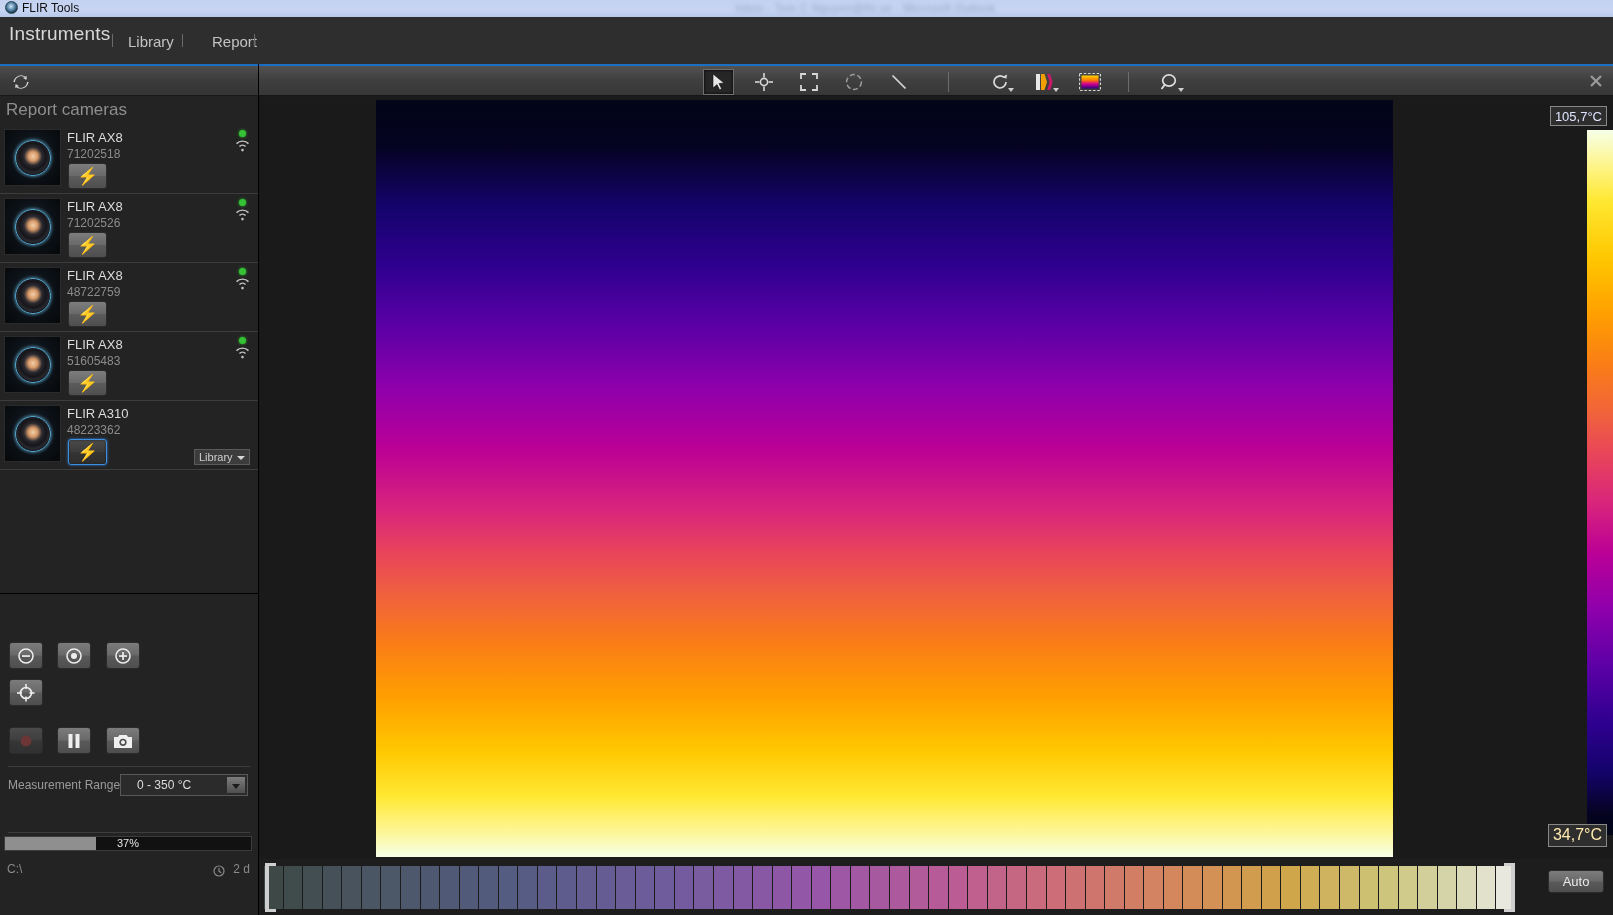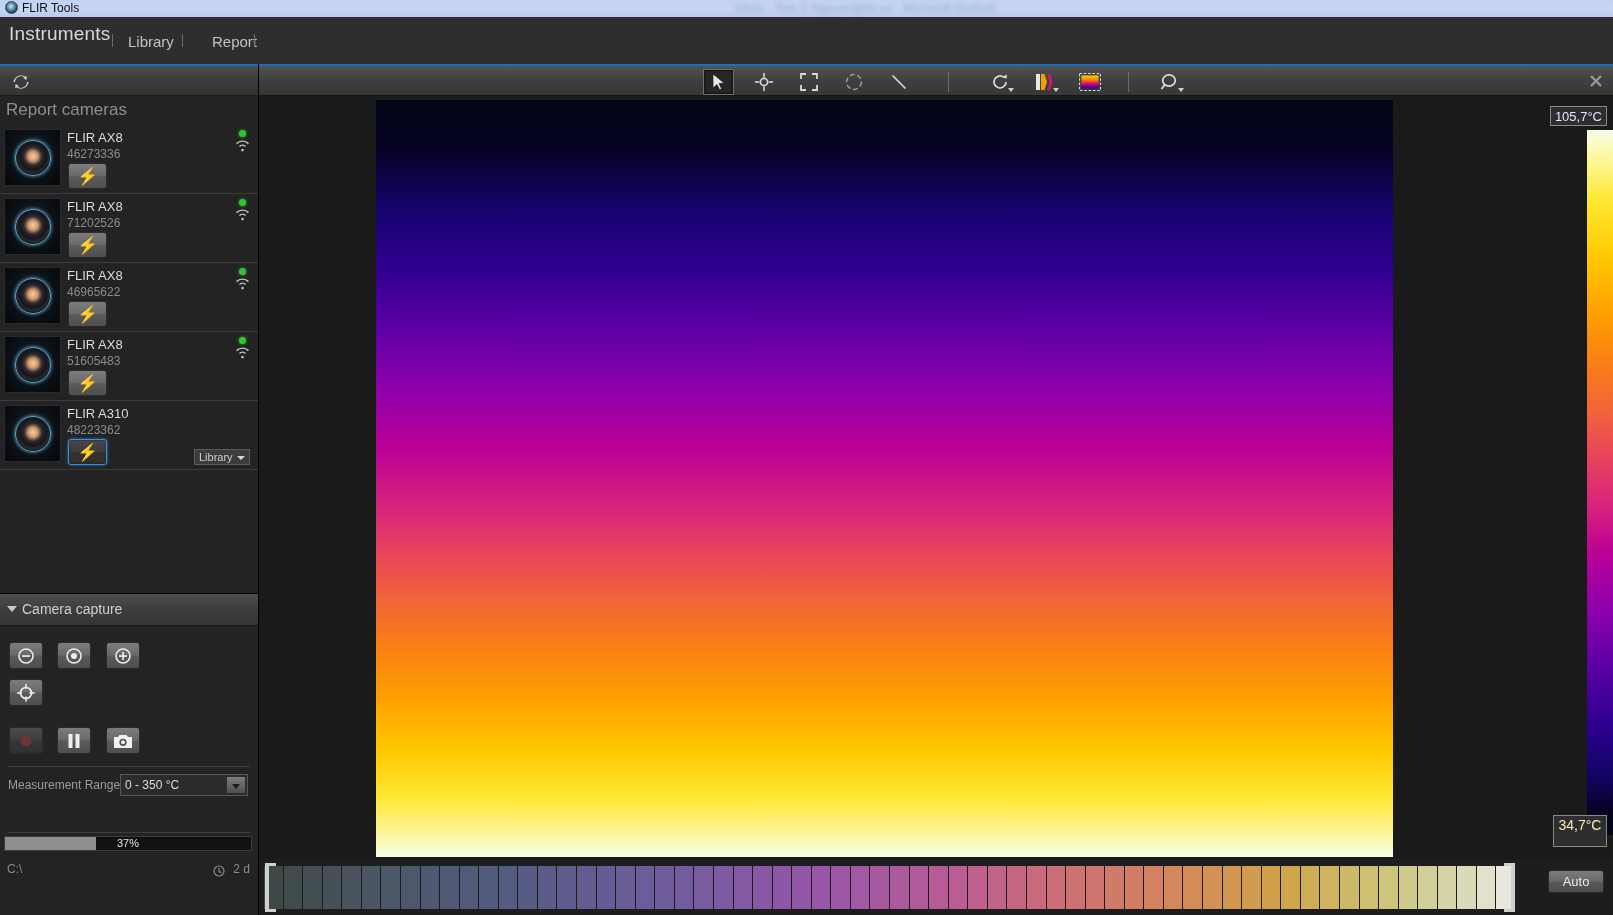--- a/index.html
+++ b/index.html
@@ -176,21 +176,21 @@
   #sep1 { position: absolute; left: 8px; top: 172px; width: 242px; height: 1px; background: #3e3e3e; }
   #sep2 { position: absolute; left: 8px; top: 238px; width: 242px; height: 1px; background: #3e3e3e; }
   #range-label {
     position: absolute; left: 8px; top: 184px;
     font-size: 12px; color: #9b9b9b; font-weight: 300;
   }
   #range-select {
     position: absolute; left: 120px; top: 180px; width: 128px; height: 22px;
     background: #2b2b2b; border: 1px solid #585858;
     font-size: 12px; color: #dcdcdc;
-    padding: 3px 0 0 4px; cursor: pointer;
+    padding: 3px 0 0 16px; cursor: pointer;
   }
   #range-select .drop {
     position: absolute; right: 1px; top: 1px; width: 20px; height: 18px;
     background: linear-gradient(to bottom, #7d7d7d, #4f4f4f);
     border: 1px solid #2c2c2c;
   }
   #range-select .drop i {
     position: absolute; left: 5px; top: 7px;
     border-left: 4px solid transparent; border-right: 4px solid transparent;
     border-top: 5px solid #1b1b1b;
@@ -251,23 +251,23 @@
   }
   #temp-max {
     position: absolute; right: 6px; top: 9px;
     min-width: 54px; height: 20px;
     background: #2e2e2e; border: 1px solid #888;
     color: #dfe5ff; font-size: 13px; line-height: 19px;
     text-align: center; padding: 0 4px;
   }
   #temp-min {
     position: absolute; right: 6px; bottom: 12px;
-    min-width: 54px; height: 32px;
+    min-width: 54px; height: 23px;
     background: #2e2e2e; border: 1px solid #888;
-    color: #ffeab0; font-size: 14px; line-height: 19px;
+    color: #ffeab0; font-size: 16px; line-height: 19px;
     text-align: center; padding: 0 4px;
   }
   #scalebar-v {
     position: absolute; right: 0px; top: 33px; width: 26px; height: 705px;
     background: linear-gradient(to bottom,
       #f6ffe8 0%, #fdf79e 4%, #ffe832 10%, #ffc800 18%,
       #ffa000 26%, #fa7e15 33%, #f1643a 40%, #e8455a 46%,
       #d9247c 53%, #bb0096 60%, #8e00ac 68%, #5c00a5 76%,
       #2f0090 84%, #14036b 91%, #050321 97%, #020617 100%);
   }
@@ -334,21 +334,21 @@
 
   <div id="section-title">Report cameras</div>
 
   <div class="cam-list">
 
     <div class="cam-item">
       <div class="cam-thumb">
           <div class="cam-lens"></div>
         </div>
       <div class="cam-name">FLIR AX8</div>
-      <div class="cam-serial">46273336</div>
+      <div class="cam-serial">71202518</div>
       <div class="bolt-btn">
           <span class="bolt-glyph">⚡</span>
         </div>
       <div class="status-dot"></div>
       <div class="wifi-ico">
         <svg width="17" height="15" viewBox="0 0 17 15">
             <path d="M8.5 11.8a1.3 1.3 0 1 0 0 2.6 1.3 1.3 0 0 0 0-2.6z" fill="#c4c4c4"></path>
             <path d="M8.5 7.5a5 5 0 0 0-3.6 1.5l1.1 1.1a3.5 3.5 0 0 1 5 0l1.1-1.1a5 5 0 0 0-3.6-1.5z" fill="#c4c4c4"></path>
             <path d="M8.5 3.4a9 9 0 0 0-6.5 2.7l1.1 1.1a7.4 7.4 0 0 1 10.8 0l1.1-1.1a9 9 0 0 0-6.5-2.7z" fill="#c4c4c4"></path>
           </svg>
@@ -372,21 +372,21 @@
             <path d="M8.5 3.4a9 9 0 0 0-6.5 2.7l1.1 1.1a7.4 7.4 0 0 1 10.8 0l1.1-1.1a9 9 0 0 0-6.5-2.7z" fill="#c4c4c4"></path>
           </svg>
       </div>
     </div>
 
     <div class="cam-item">
       <div class="cam-thumb">
           <div class="cam-lens"></div>
         </div>
       <div class="cam-name">FLIR AX8</div>
-      <div class="cam-serial">46965622</div>
+      <div class="cam-serial">48722759</div>
       <div class="bolt-btn">
           <span class="bolt-glyph">⚡</span>
         </div>
       <div class="status-dot"></div>
       <div class="wifi-ico">
         <svg width="17" height="15" viewBox="0 0 17 15">
             <path d="M8.5 11.8a1.3 1.3 0 1 0 0 2.6 1.3 1.3 0 0 0 0-2.6z" fill="#c4c4c4"></path>
             <path d="M8.5 7.5a5 5 0 0 0-3.6 1.5l1.1 1.1a3.5 3.5 0 0 1 5 0l1.1-1.1a5 5 0 0 0-3.6-1.5z" fill="#c4c4c4"></path>
             <path d="M8.5 3.4a9 9 0 0 0-6.5 2.7l1.1 1.1a7.4 7.4 0 0 1 10.8 0l1.1-1.1a9 9 0 0 0-6.5-2.7z" fill="#c4c4c4"></path>
           </svg>
@@ -423,24 +423,20 @@
         </div>
       <div class="signal-sel">
         <span>Library</span>
         <i class="caret"></i>
       </div>
     </div>
 
   </div>
 
   <div id="capture-panel">
-    <div id="capture-header">
-      <i class="tri-down"></i>
-      <div class="cap-title">Camera capture</div>
-    </div>
 
     <div class="cap-btn" style="left:9px;top:48px">
       <svg width="18" height="18" viewBox="0 0 18 18">
           <circle cx="9" cy="9" r="7" fill="none" stroke="#ededed" stroke-width="1.6"></circle>
           <rect x="5" y="8.2" width="8" height="1.7" fill="#ededed"></rect>
         </svg>
     </div>
     <div class="cap-btn" style="left:57px;top:48px">
       <svg width="18" height="18" viewBox="0 0 18 18">
           <circle cx="9" cy="9" r="7" fill="none" stroke="#ededed" stroke-width="1.6"></circle>

